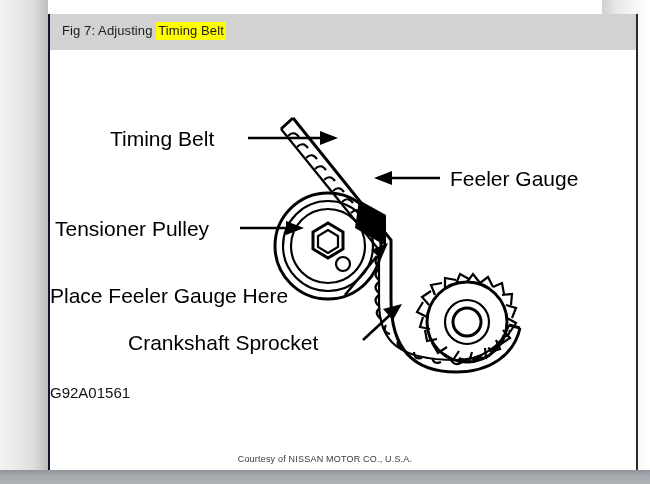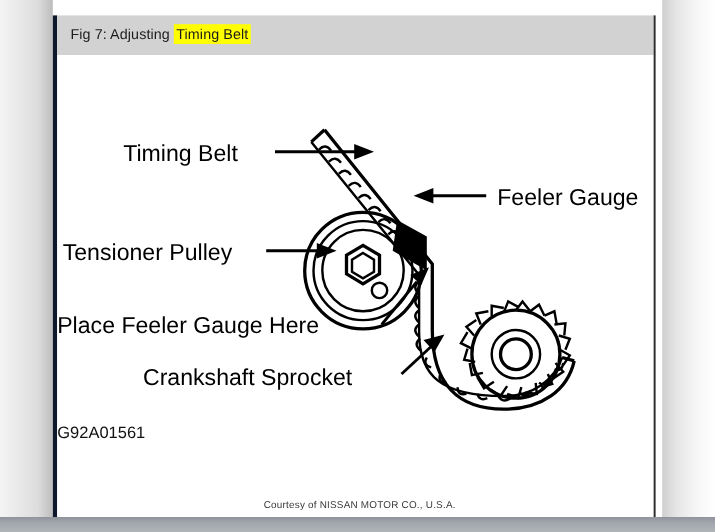--- a/index.html
+++ b/index.html
@@ -42,24 +42,24 @@
     position: absolute;
     left: 0; top: 470px;
     width: 650px; height: 14px;
     background: linear-gradient(to bottom, #8f949a 0%, #a2a7ad 38%, #b0b5ba 100%);
   }
 
   
   #panel {
     position: absolute;
     left: 48px; top: 14px;
-    width: 548px;
+    width: 590px;
     height: 456px;
     background: #ffffff;
-    border-left: 4px solid #0f172a;
+    border-left: 2px solid #0f172a;
     border-right: 2px solid #2b2b2b;
     box-sizing: border-box;
     padding-left: 21px;
   }
 
   
   #caption-bar {
     position: absolute;
     left: 0; top: 0;
     width: 100%;

